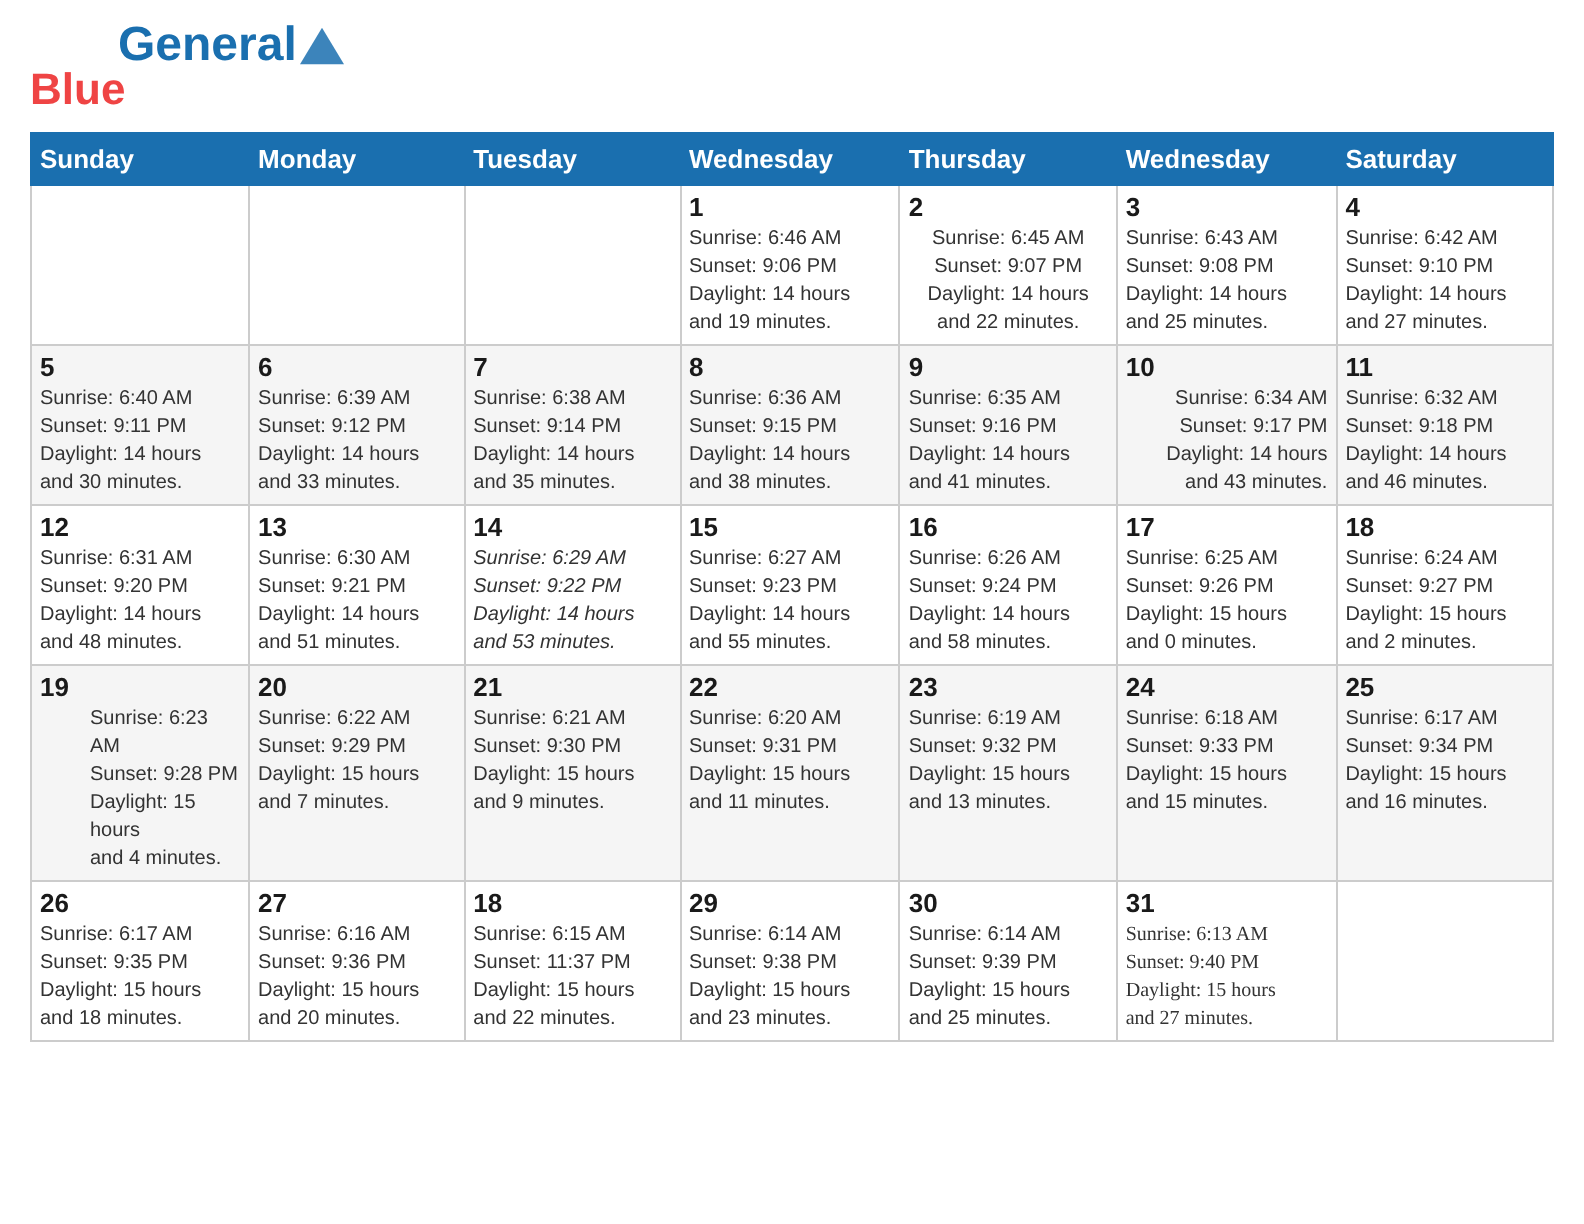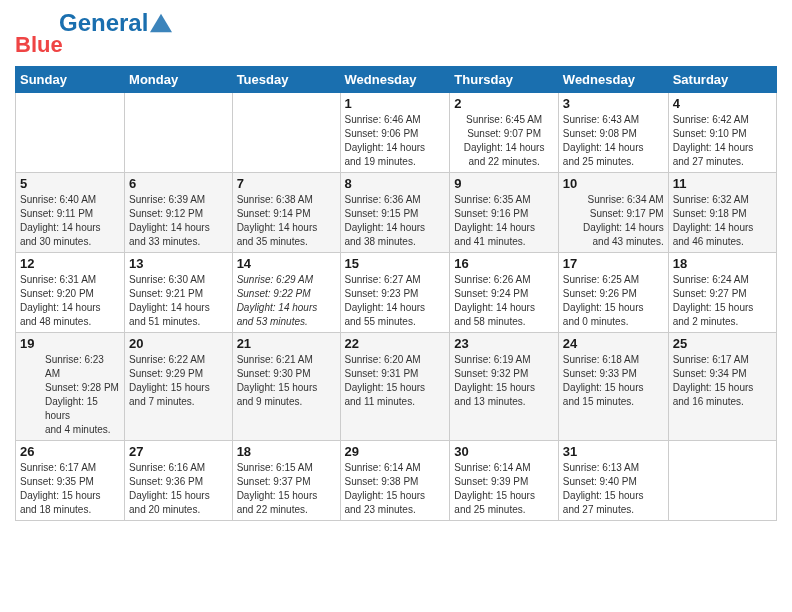--- a/index.html
+++ b/index.html
@@ -326,41 +326,41 @@
           <td>
             <div class="day-number">27</div>
             <div class="day-info" style="white-space: pre-line;">Sunrise: 6:16 AM
 Sunset: 9:36 PM
 Daylight: 15 hours
 and 20 minutes.</div>
           </td>
           <td>
             <div class="day-number">18</div>
             <div class="day-info" style="white-space: pre-line;">Sunrise: 6:15 AM
-Sunset: 9:37 PM
+Sunset: 11:37 PM
 Daylight: 15 hours
 and 22 minutes.</div>
           </td>
           <td>
             <div class="day-number">29</div>
             <div class="day-info" style="white-space: pre-line;">Sunrise: 6:14 AM
 Sunset: 9:38 PM
 Daylight: 15 hours
 and 23 minutes.</div>
           </td>
           <td>
             <div class="day-number">30</div>
             <div class="day-info" style="white-space: pre-line;">Sunrise: 6:14 AM
 Sunset: 9:39 PM
 Daylight: 15 hours
 and 25 minutes.</div>
           </td>
           <td>
             <div class="day-number">31</div>
-            <div class="day-info" style="white-space: pre-line;">Sunrise: 6:13 AM
+            <div class="day-info" style="white-space: pre-line; font-family: Liberation Serif, serif;">Sunrise: 6:13 AM
 Sunset: 9:40 PM
 Daylight: 15 hours
 and 27 minutes.</div>
           </td>
           <td class="empty-cell"></td>
         </tr>
       </tbody>
   </table>
 </div>
 

